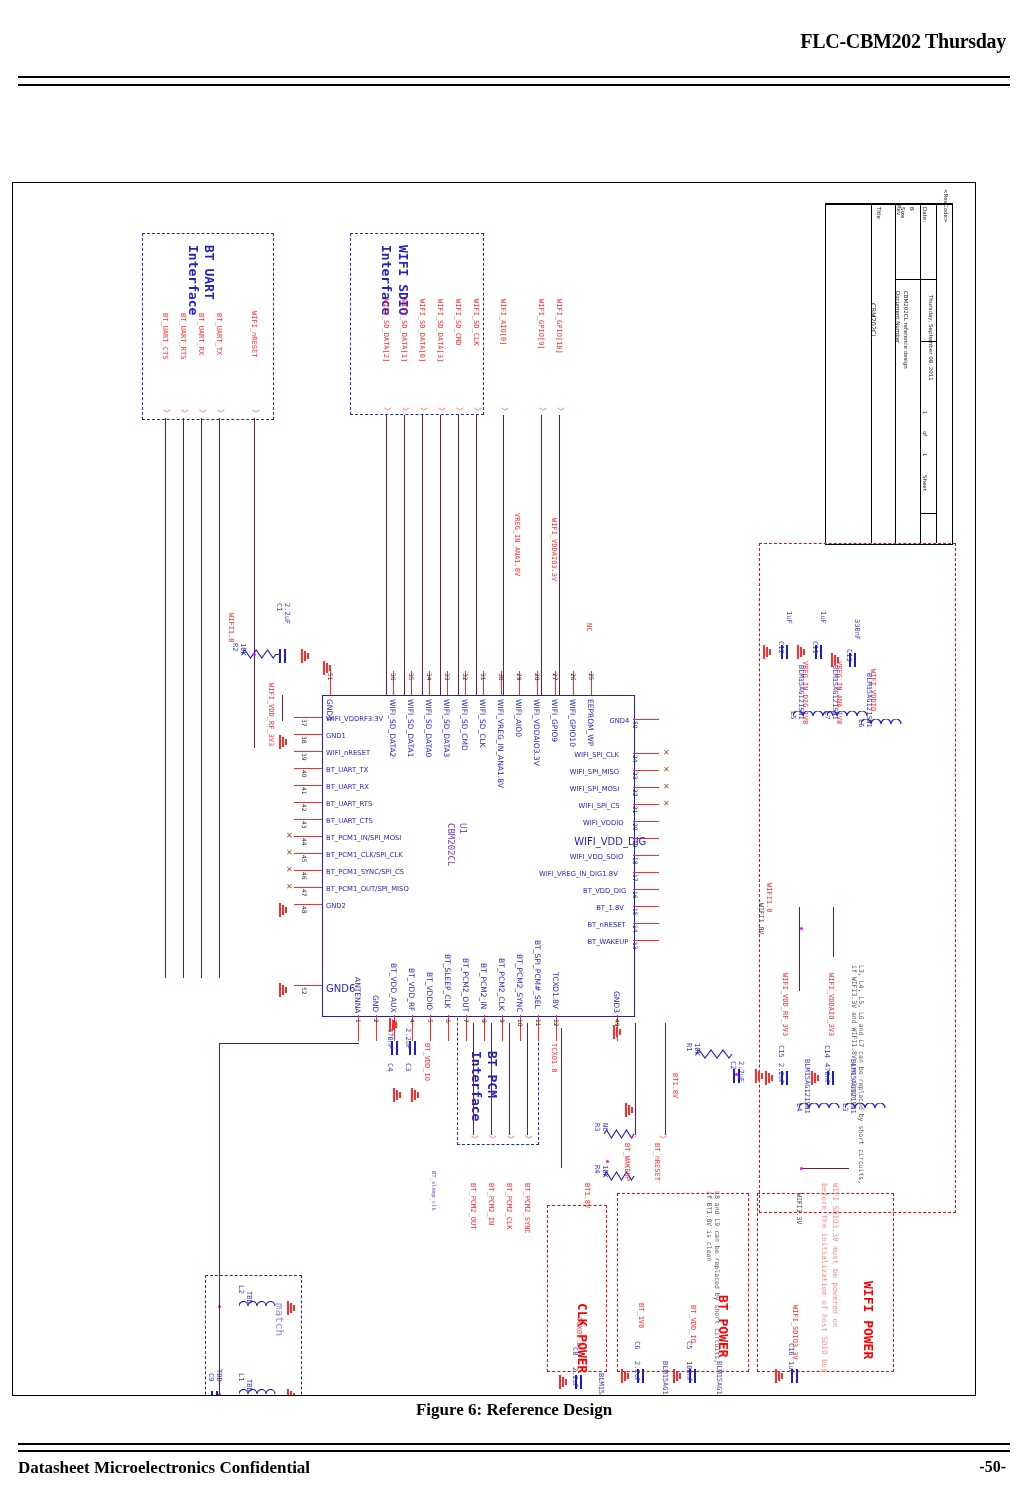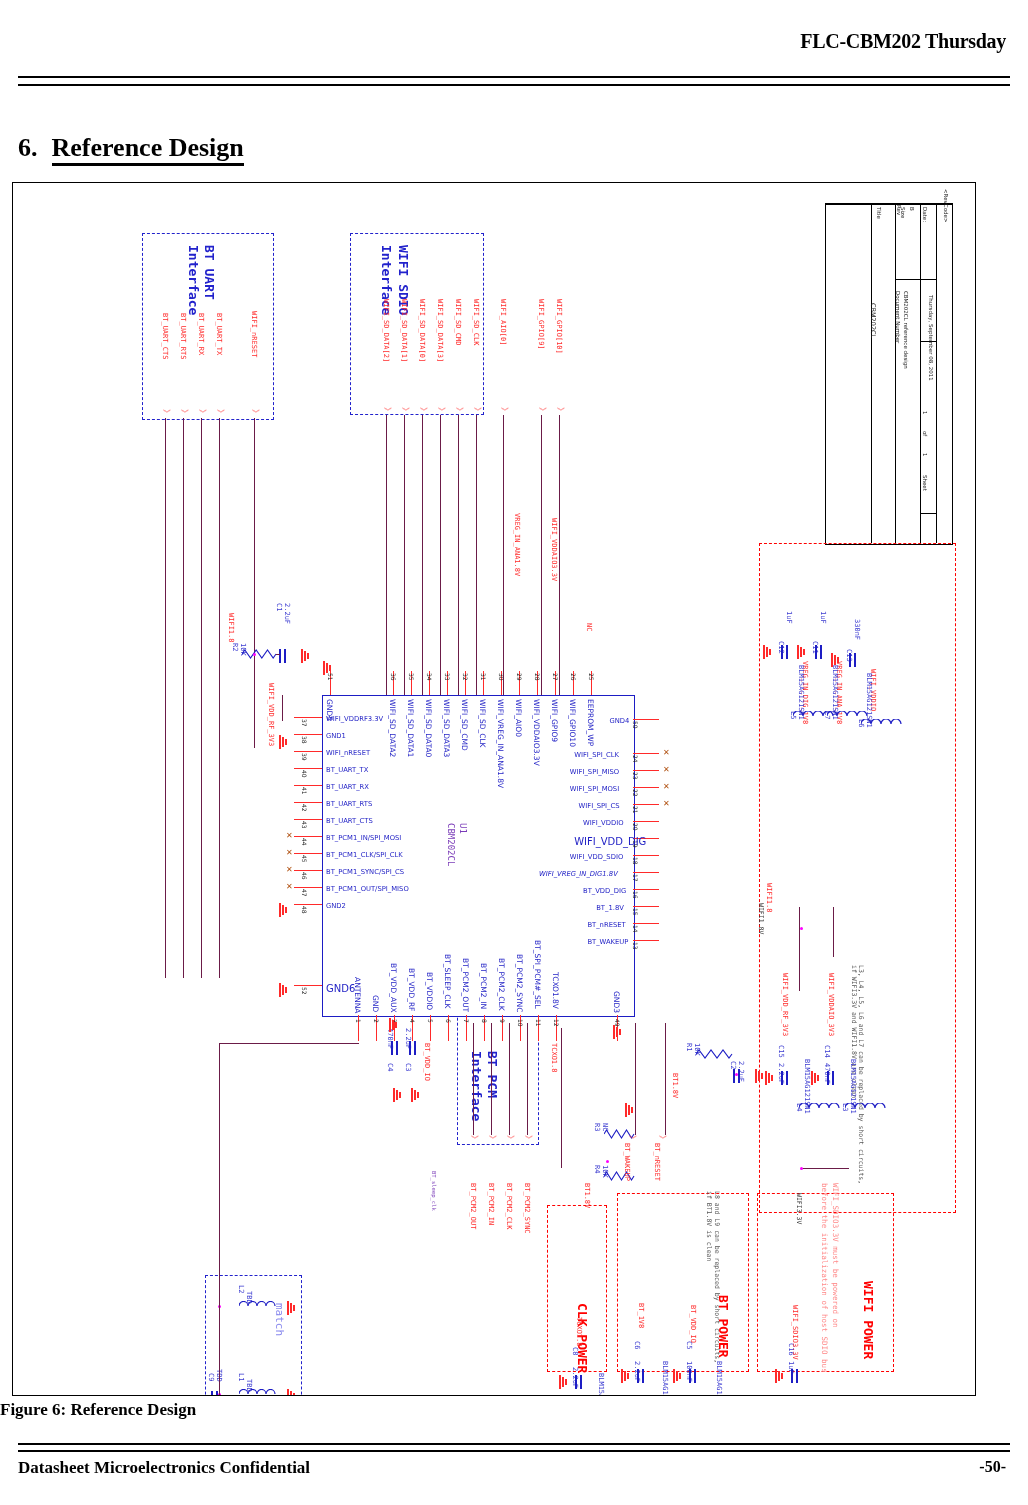--- a/index.html
+++ b/index.html
@@ -22,21 +22,21 @@
   .rule-top{position:absolute;left:18px;top:76px;width:992px;height:6px;
       border-top:2px solid #000;border-bottom:2px solid #000;}
 
   .sec-title{position:absolute;left:18px;top:133px;font-size:26px;font-weight:bold;}
   .sec-title .num{display:inline-block;margin-right:14px;}
   .sec-title .txt{border-bottom:3px solid #000;padding-bottom:1px;}
 
   .fig-frame{position:absolute;left:12px;top:182px;width:962px;height:1212px;border:1px solid #000;
       overflow:hidden;background:#fff;}
 
-  .fig-caption{position:absolute;left:0;top:1400px;width:1028px;text-align:left;
+  .fig-caption{position:absolute;left:0;top:1400px;width:1028px;text-align:center;
       font-size:17px;font-weight:bold;}
 
   .rule-bot{position:absolute;left:18px;top:1443px;width:992px;height:5px;
       border-top:2px solid #000;border-bottom:2px solid #000;}
   .foot-left{position:absolute;left:18px;top:1458px;font-size:17px;font-weight:bold;}
   .foot-right{position:absolute;right:22px;top:1458px;font-size:16px;font-weight:bold;}
 
   
   .sch{position:absolute;left:0;top:0;width:962px;height:1212px;}
 
@@ -88,23 +88,20 @@
   .tbt{position:absolute;color:#222;font-family:"DejaVu Sans",sans-serif;font-size:5.5px;white-space:nowrap;transform-origin:0 0;transform:rotate(90deg);}
 </style>
 </head>
 <body>
 
 <div class="page">
 
   <div class="doc-title">FLC-CBM202 Thursday</div>
   <div class="rule-top"></div>
 
-  <div class="sec-title">
-    <span class="num">6.</span><span class="txt">Reference Design</span>
-  </div>
 
   <div class="fig-frame">
     <div class="sch" id="sch">
 
       <div class="tb" style="left:812px;top:20px;width:126px;height:340px;">
         <div class="tbl" style="left:0;top:0;width:126px;height:1px;"></div>
       </div>
 
       <div class="tbl" style="left:858px;top:20px;width:1px;height:340px;"></div>
       <div class="tbl" style="left:882px;top:20px;width:1px;height:340px;"></div>
@@ -303,21 +300,21 @@
         <div class="v rot pnum" style="left:626px;top:640px;transform:rotate(90deg);">20</div>
         <div class="v rot pin" style="left:570px;top:636px;transform:none;font-size:6.8px;">WIFI_VDDIO</div>
         <div class="wire" style="left:620px;top:655px;width:26px;height:1.4px;background:#ff2a2a;"></div>
         <div class="v rot pnum" style="left:626px;top:657px;transform:rotate(90deg);">19</div>
         <div class="v rot pin" style="left:561.2px;top:653px;transform:none;font-size:10px;">WIFI_VDD_DIG</div>
         <div class="wire" style="left:620px;top:672px;width:26px;height:1.4px;background:#ff2a2a;"></div>
         <div class="v rot pnum" style="left:626px;top:674px;transform:rotate(90deg);">18</div>
         <div class="v rot pin" style="left:556.8px;top:670px;transform:none;font-size:6.8px;">WIFI_VDD_SDIO</div>
         <div class="wire" style="left:620px;top:689px;width:26px;height:1.4px;background:#ff2a2a;"></div>
         <div class="v rot pnum" style="left:626px;top:691px;transform:rotate(90deg);">17</div>
-        <div class="v rot pin" style="left:526px;top:687px;transform:none;font-size:6.8px;font-style:italic;">WIFI_VREG_IN_DIG1.8V</div>
+        <div class="v rot pin" style="left:526px;top:687px;transform:none;font-size:6.8px;">WIFI_VREG_IN_DIG1.8V</div>
         <div class="wire" style="left:620px;top:706px;width:26px;height:1.4px;background:#ff2a2a;"></div>
         <div class="v rot pnum" style="left:626px;top:708px;transform:rotate(90deg);">16</div>
         <div class="v rot pin" style="left:570px;top:704px;transform:none;font-size:6.8px;">BT_VDD_DIG</div>
         <div class="wire" style="left:620px;top:723px;width:26px;height:1.4px;background:#ff2a2a;"></div>
         <div class="v rot pnum" style="left:626px;top:725px;transform:rotate(90deg);">15</div>
         <div class="v rot pin" style="left:583.2px;top:721px;transform:none;font-size:6.8px;">BT_1.8V</div>
         <div class="wire" style="left:620px;top:740px;width:26px;height:1.4px;background:#ff2a2a;"></div>
         <div class="v rot pnum" style="left:626px;top:742px;transform:rotate(90deg);">14</div>
         <div class="v rot pin" style="left:574.4px;top:738px;transform:none;font-size:6.8px;">BT_nRESET</div>
         <div class="wire" style="left:620px;top:757px;width:26px;height:1.4px;background:#ff2a2a;"></div>

